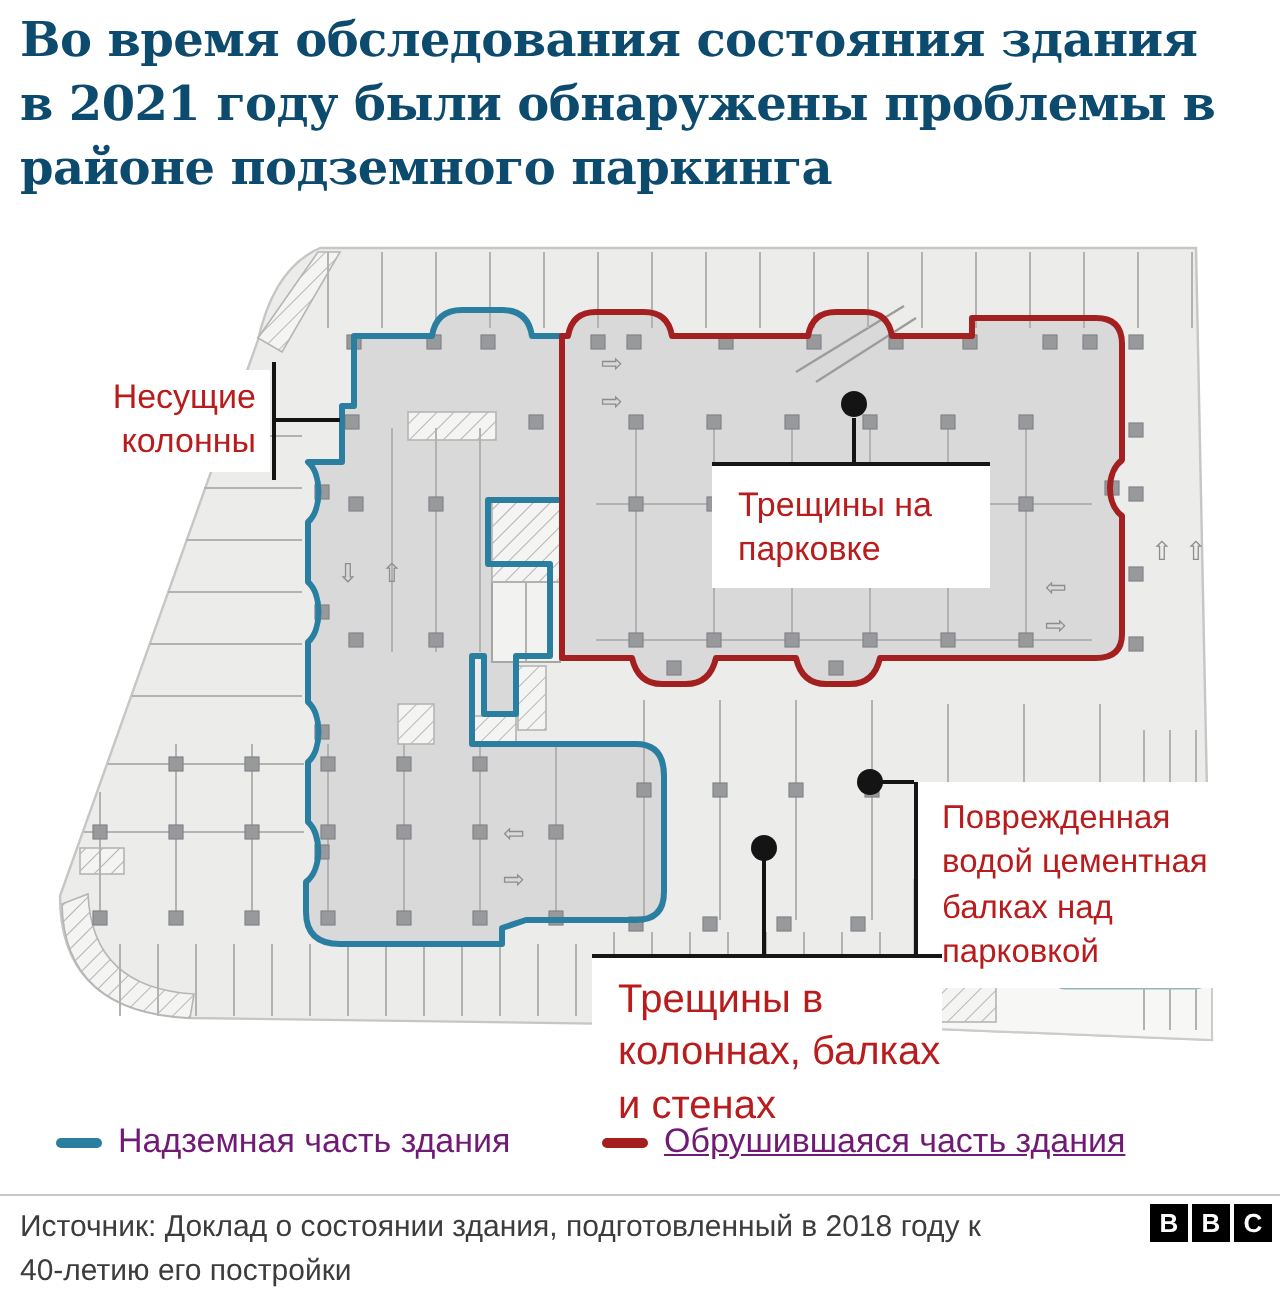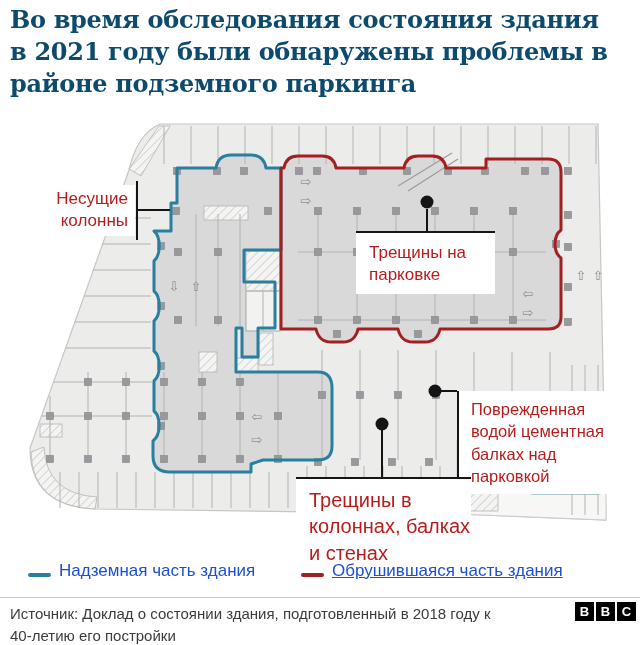--- a/index.html
+++ b/index.html
@@ -34,22 +34,22 @@
   .plan-label{position:absolute;background:#fff;color:#b91c1c;font-size:17px;line-height:1.3;}
   .plan-label span{display:block;}
   #lbl-bearing{left:40px;top:185px;width:88px;text-align:right;padding:3px 7px 4px 0;}
   #lbl-cracks-parking{left:356px;top:231px;width:126px;border-top:2.5px solid #161616;padding:9px 0 8px 13px;}
   #lbl-slab{left:457px;top:344px;width:160px;border-left:2.5px solid #161616;
             padding:7px 0 6px 12px;font-size:16.5px;line-height:1.36;margin-top:47px;}
   #lbl-cracks-columns{left:296px;top:477px;width:162px;border-top:2.5px solid #161616;
             padding:8px 0 4px 13px;font-size:20px;line-height:1.32;}
 
   
-  .legend-item{position:absolute;top:561px;display:flex;align-items:center;gap:8px;
-               font-size:17px;color:#1d4ed8;}
+  .legend-item{position:absolute;top:561px;display:flex;align-items:flex-start;gap:8px;
+               font-size:17px;color:#701a75;}
   #legend-above{left:28px;}
   #legend-collapsed{left:301px;text-decoration:underline;}
   .sw{width:23px;height:4.5px;border-radius:2.5px;margin-top:8px;flex:none;}
   .sw-blue{background:var(--above-ground-outline);}
   .sw-red{background:var(--collapsed-outline);}
 
   
   #footer-divider{position:absolute;left:0;right:0;top:597px;height:1px;background:#c9c9c8;}
   #source{position:absolute;left:10px;top:603px;width:500px;font-size:15px;line-height:1.47;color:#3c3c3c;}
   #bbc-logo{position:absolute;right:4px;top:602px;display:flex;gap:2px;}

